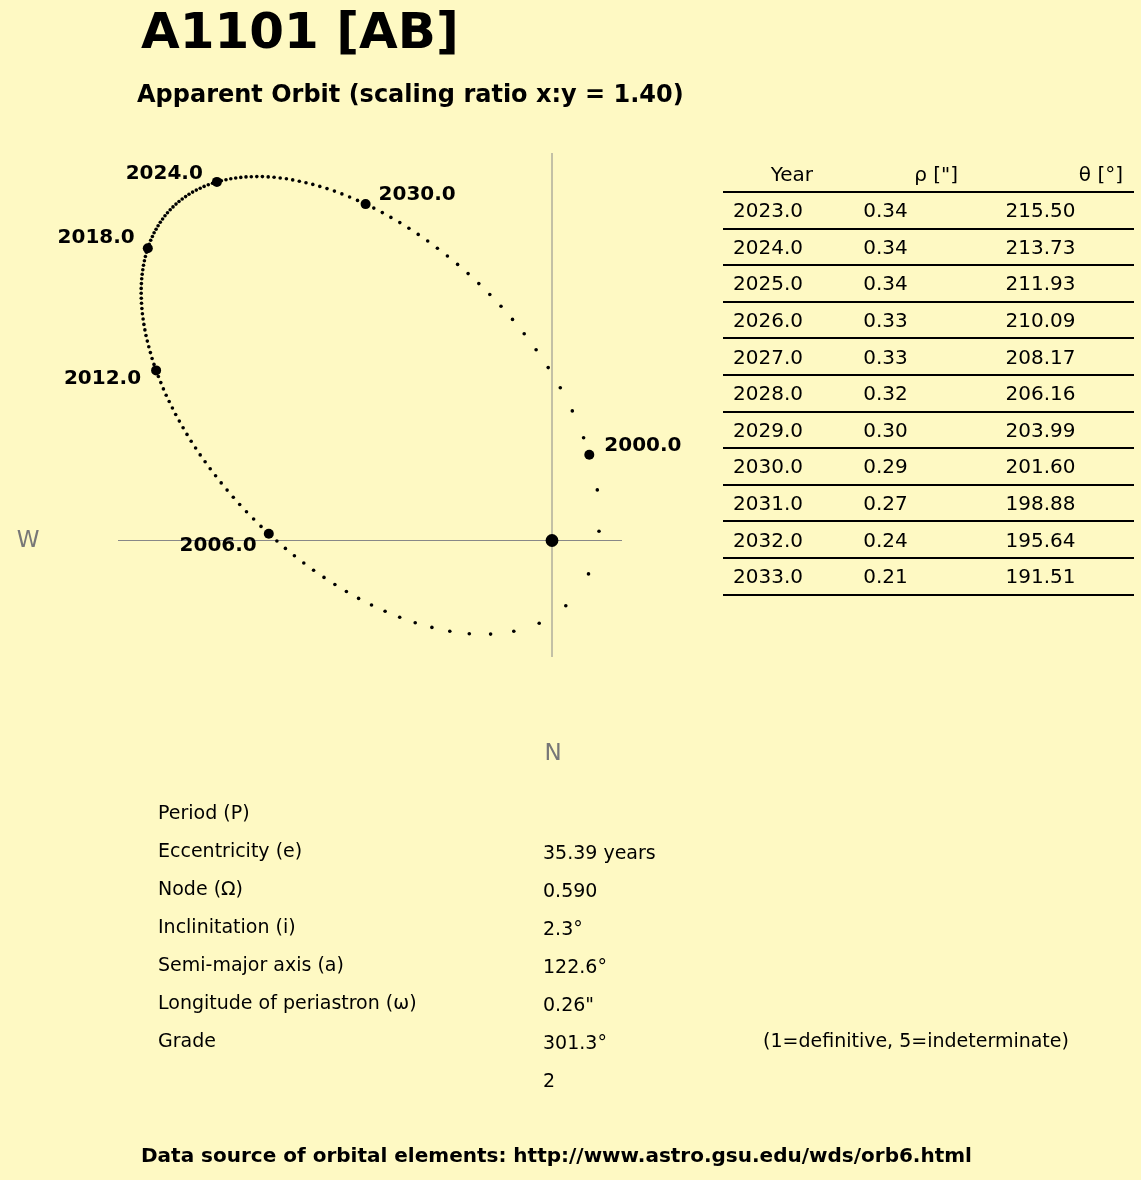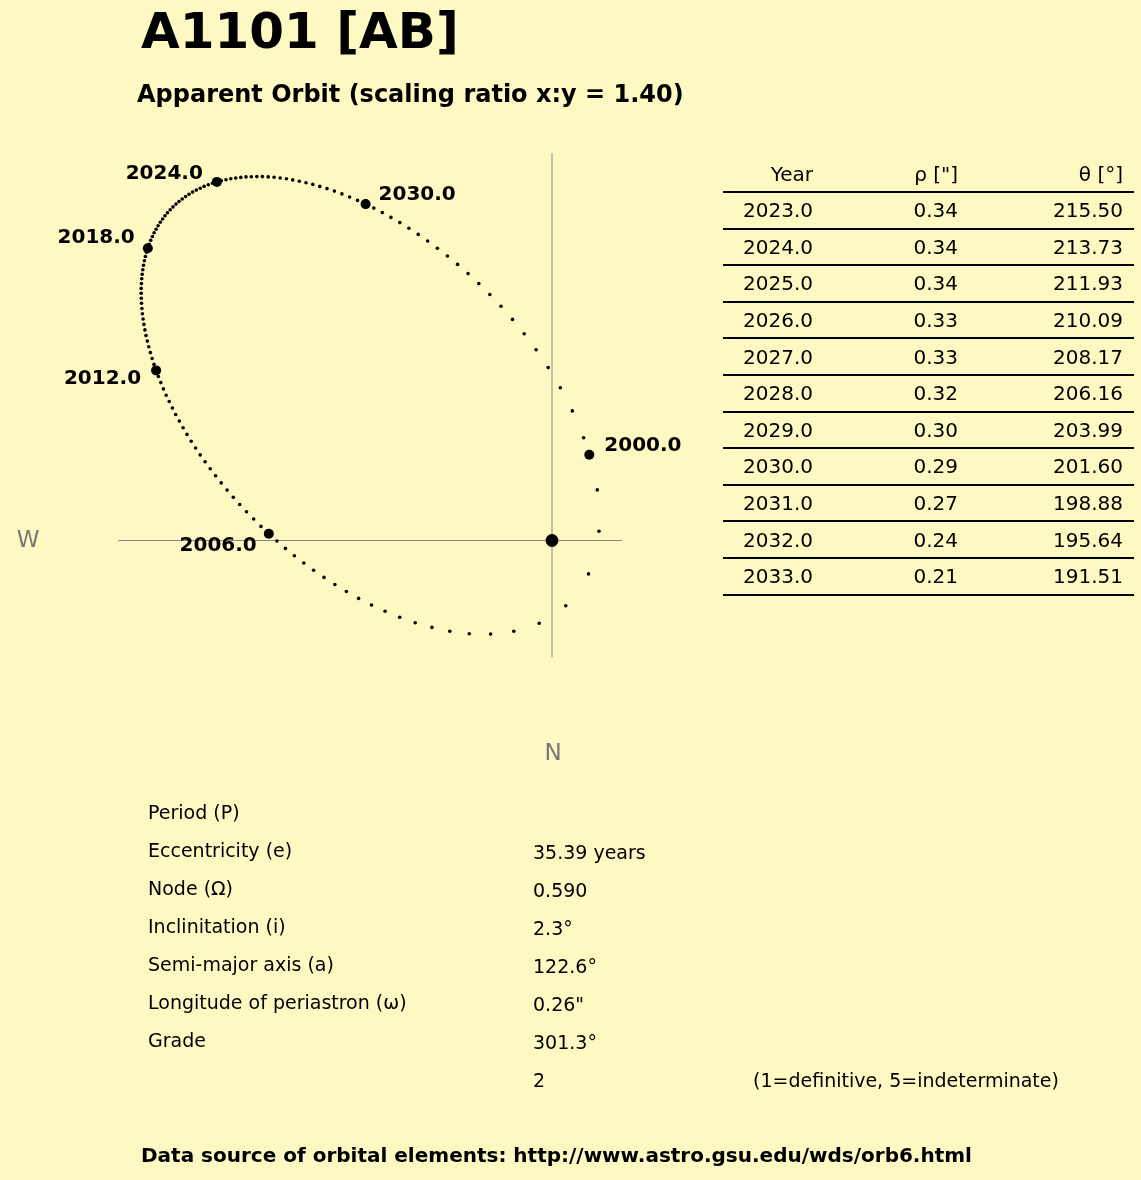--- a/index.html
+++ b/index.html
@@ -7,30 +7,30 @@
         font-family:"DejaVu Sans",sans-serif;color:#000;}
   .abs{position:absolute;}
   #title{left:141px;top:2px;font-size:50px;font-weight:bold;letter-spacing:0px;}
   #subtitle{left:137px;top:80px;font-size:24px;font-weight:bold;}
   #orbit-svg{left:0;top:0;}
   
   #eph-table{left:723px;top:156px;width:400px;border-collapse:collapse;table-layout:fixed;
              font-size:20px;}
   #eph-table th{font-weight:normal;height:35px;vertical-align:middle;text-align:right;
                 border-bottom:2px solid #000;padding:0;}
-  #eph-table td{height:34.6px;vertical-align:middle;text-align:right;
+  #eph-table td{height:34.6px;vertical-align:middle;text-align:center;
                 border-bottom:2px solid #000;padding:0;}
   #eph-table .c1{width:90px;}
   #eph-table .c2{width:145px;}
   #eph-table .c3{width:165px;padding-right:11px;}
   
-  #elements{left:148px;top:793px;width:920px;font-size:19px;}
+  #elements{left:158px;top:793px;width:920px;font-size:19px;}
   .el-row{position:relative;height:38px;line-height:38px;}
   .el-value{position:absolute;left:385px;top:0;margin-top:40px;}
-  .el-note{position:absolute;left:605px;top:0;margin-top:40px;}
+  .el-note{position:absolute;left:605px;top:0;}
   #footer{left:141px;top:1143px;font-size:20px;font-weight:bold;line-height:24px;}
 </style>
 </head>
 <body>
 
 <div id="page">
 
   <div id="title" class="abs">A1101 [AB]</div>
   <div id="subtitle" class="abs">Apparent Orbit (scaling ratio x:y = 1.40)</div>
 

